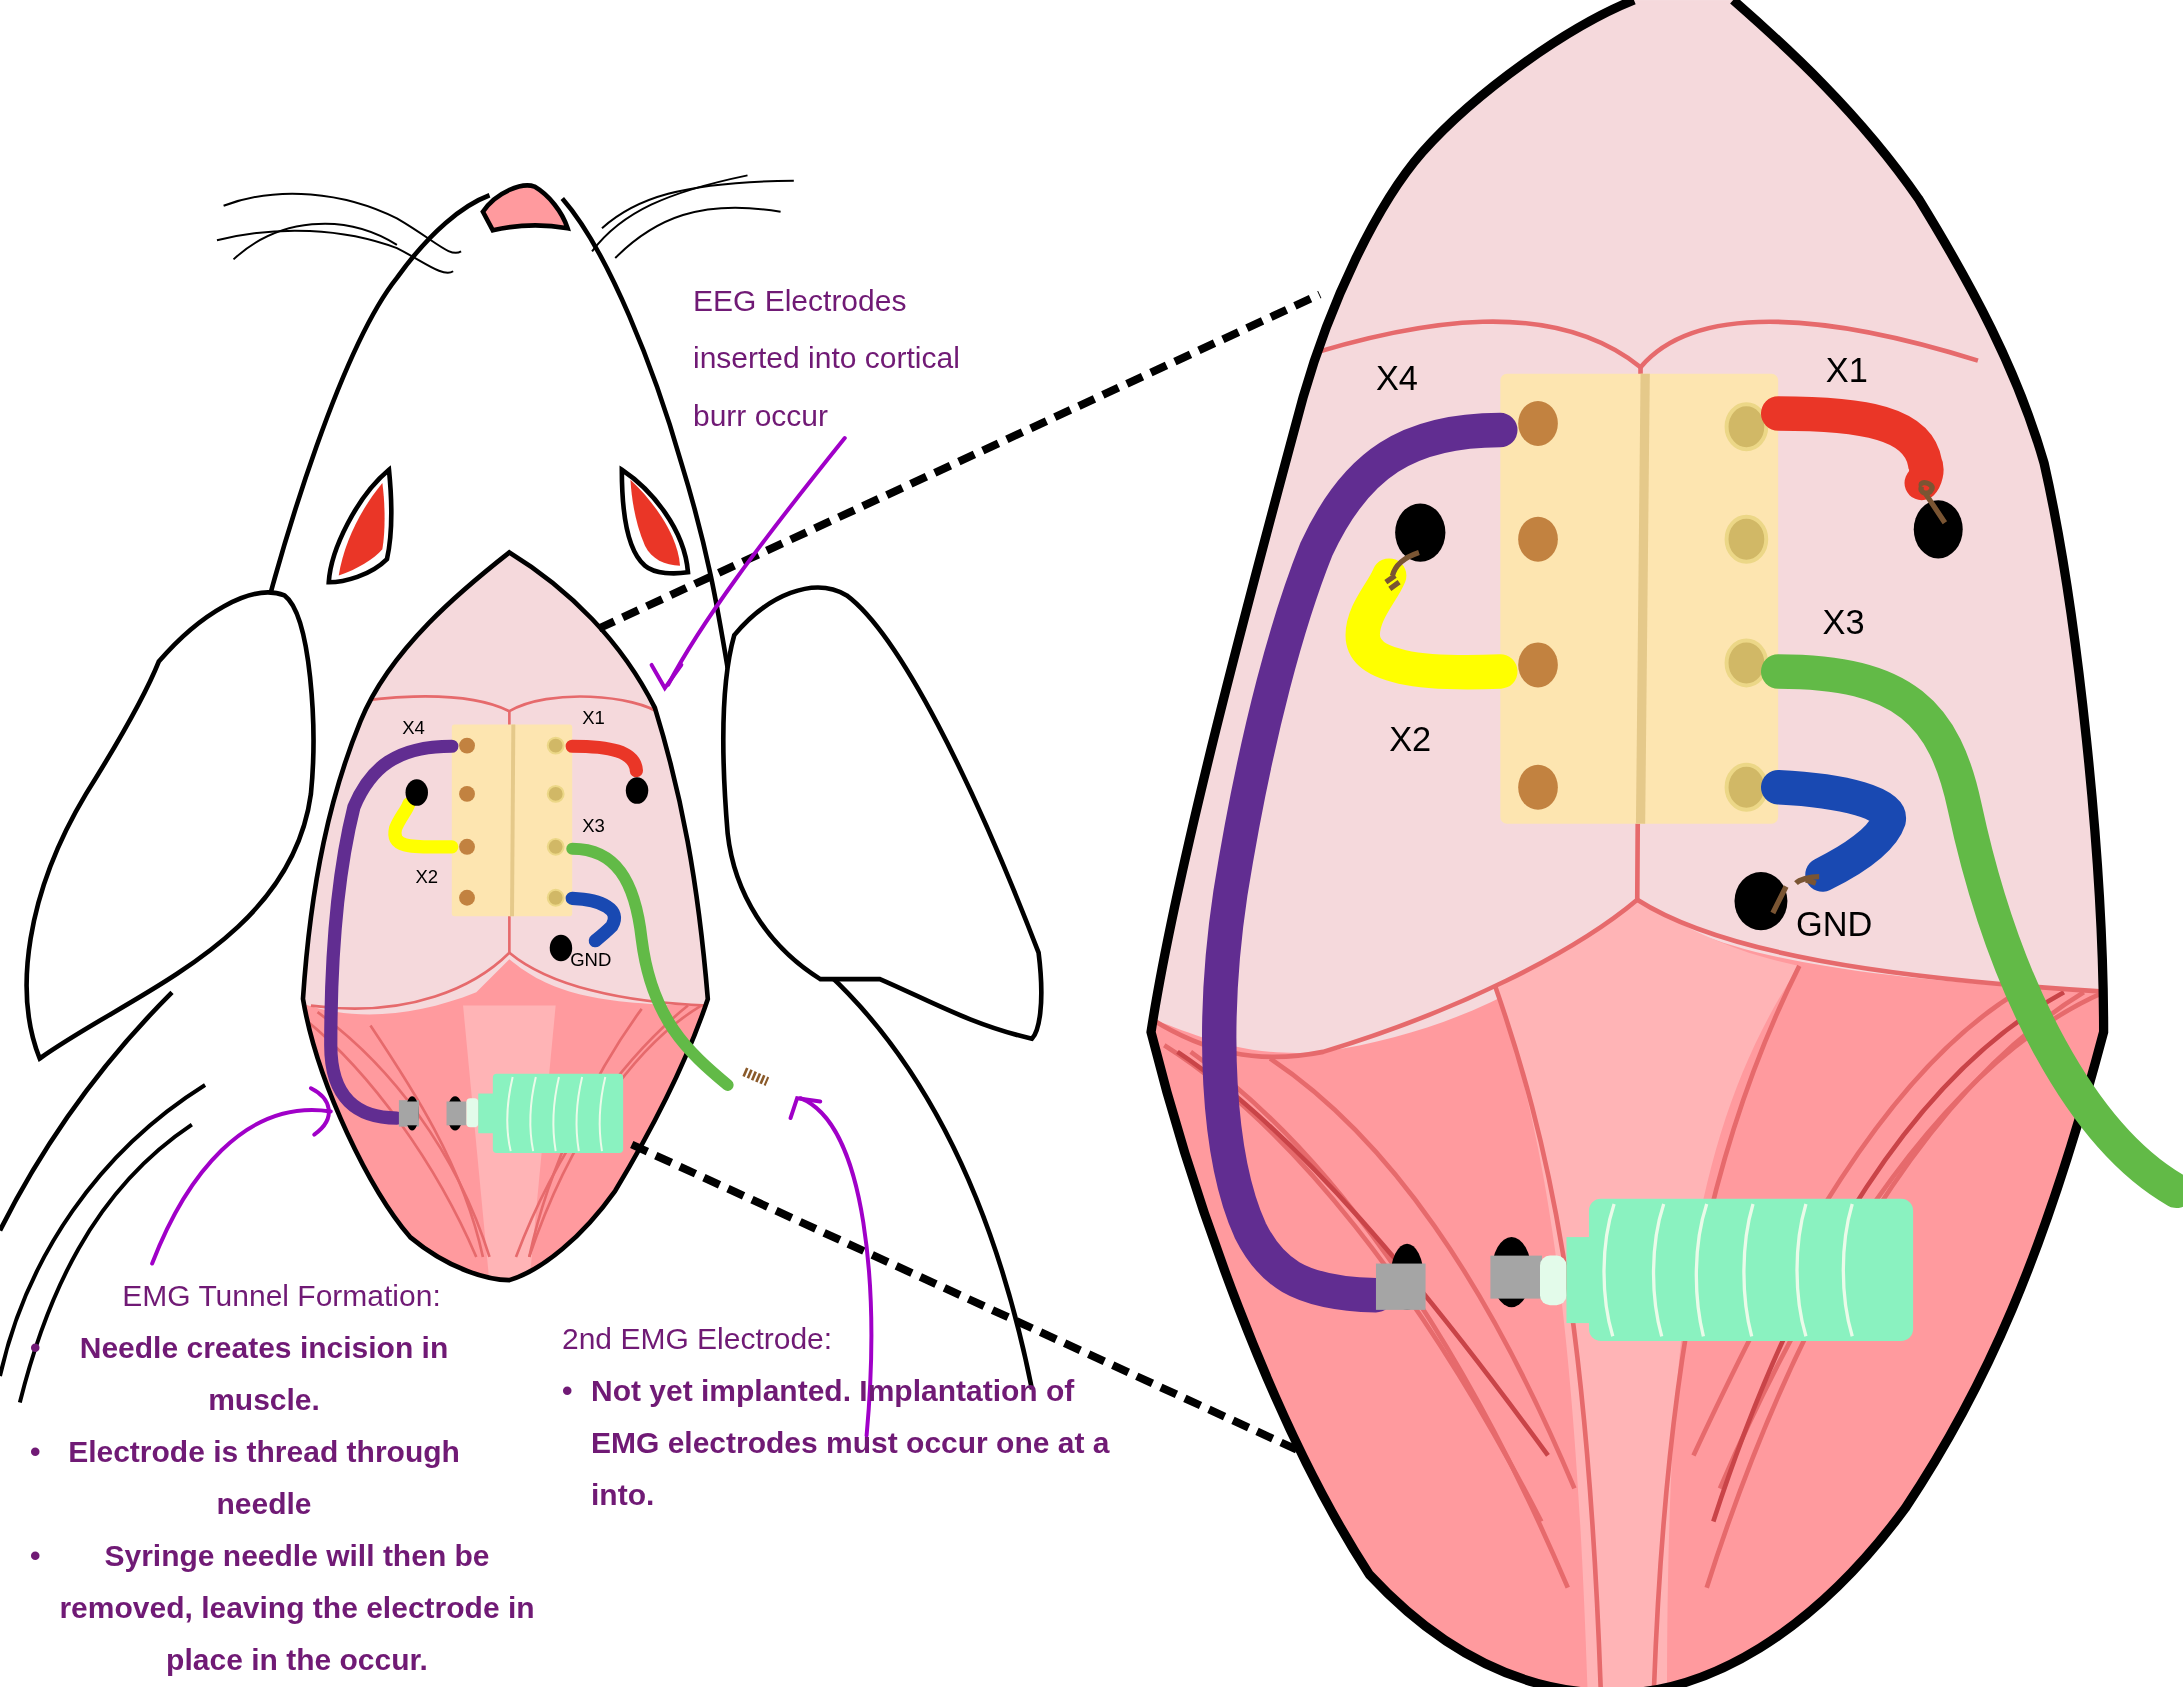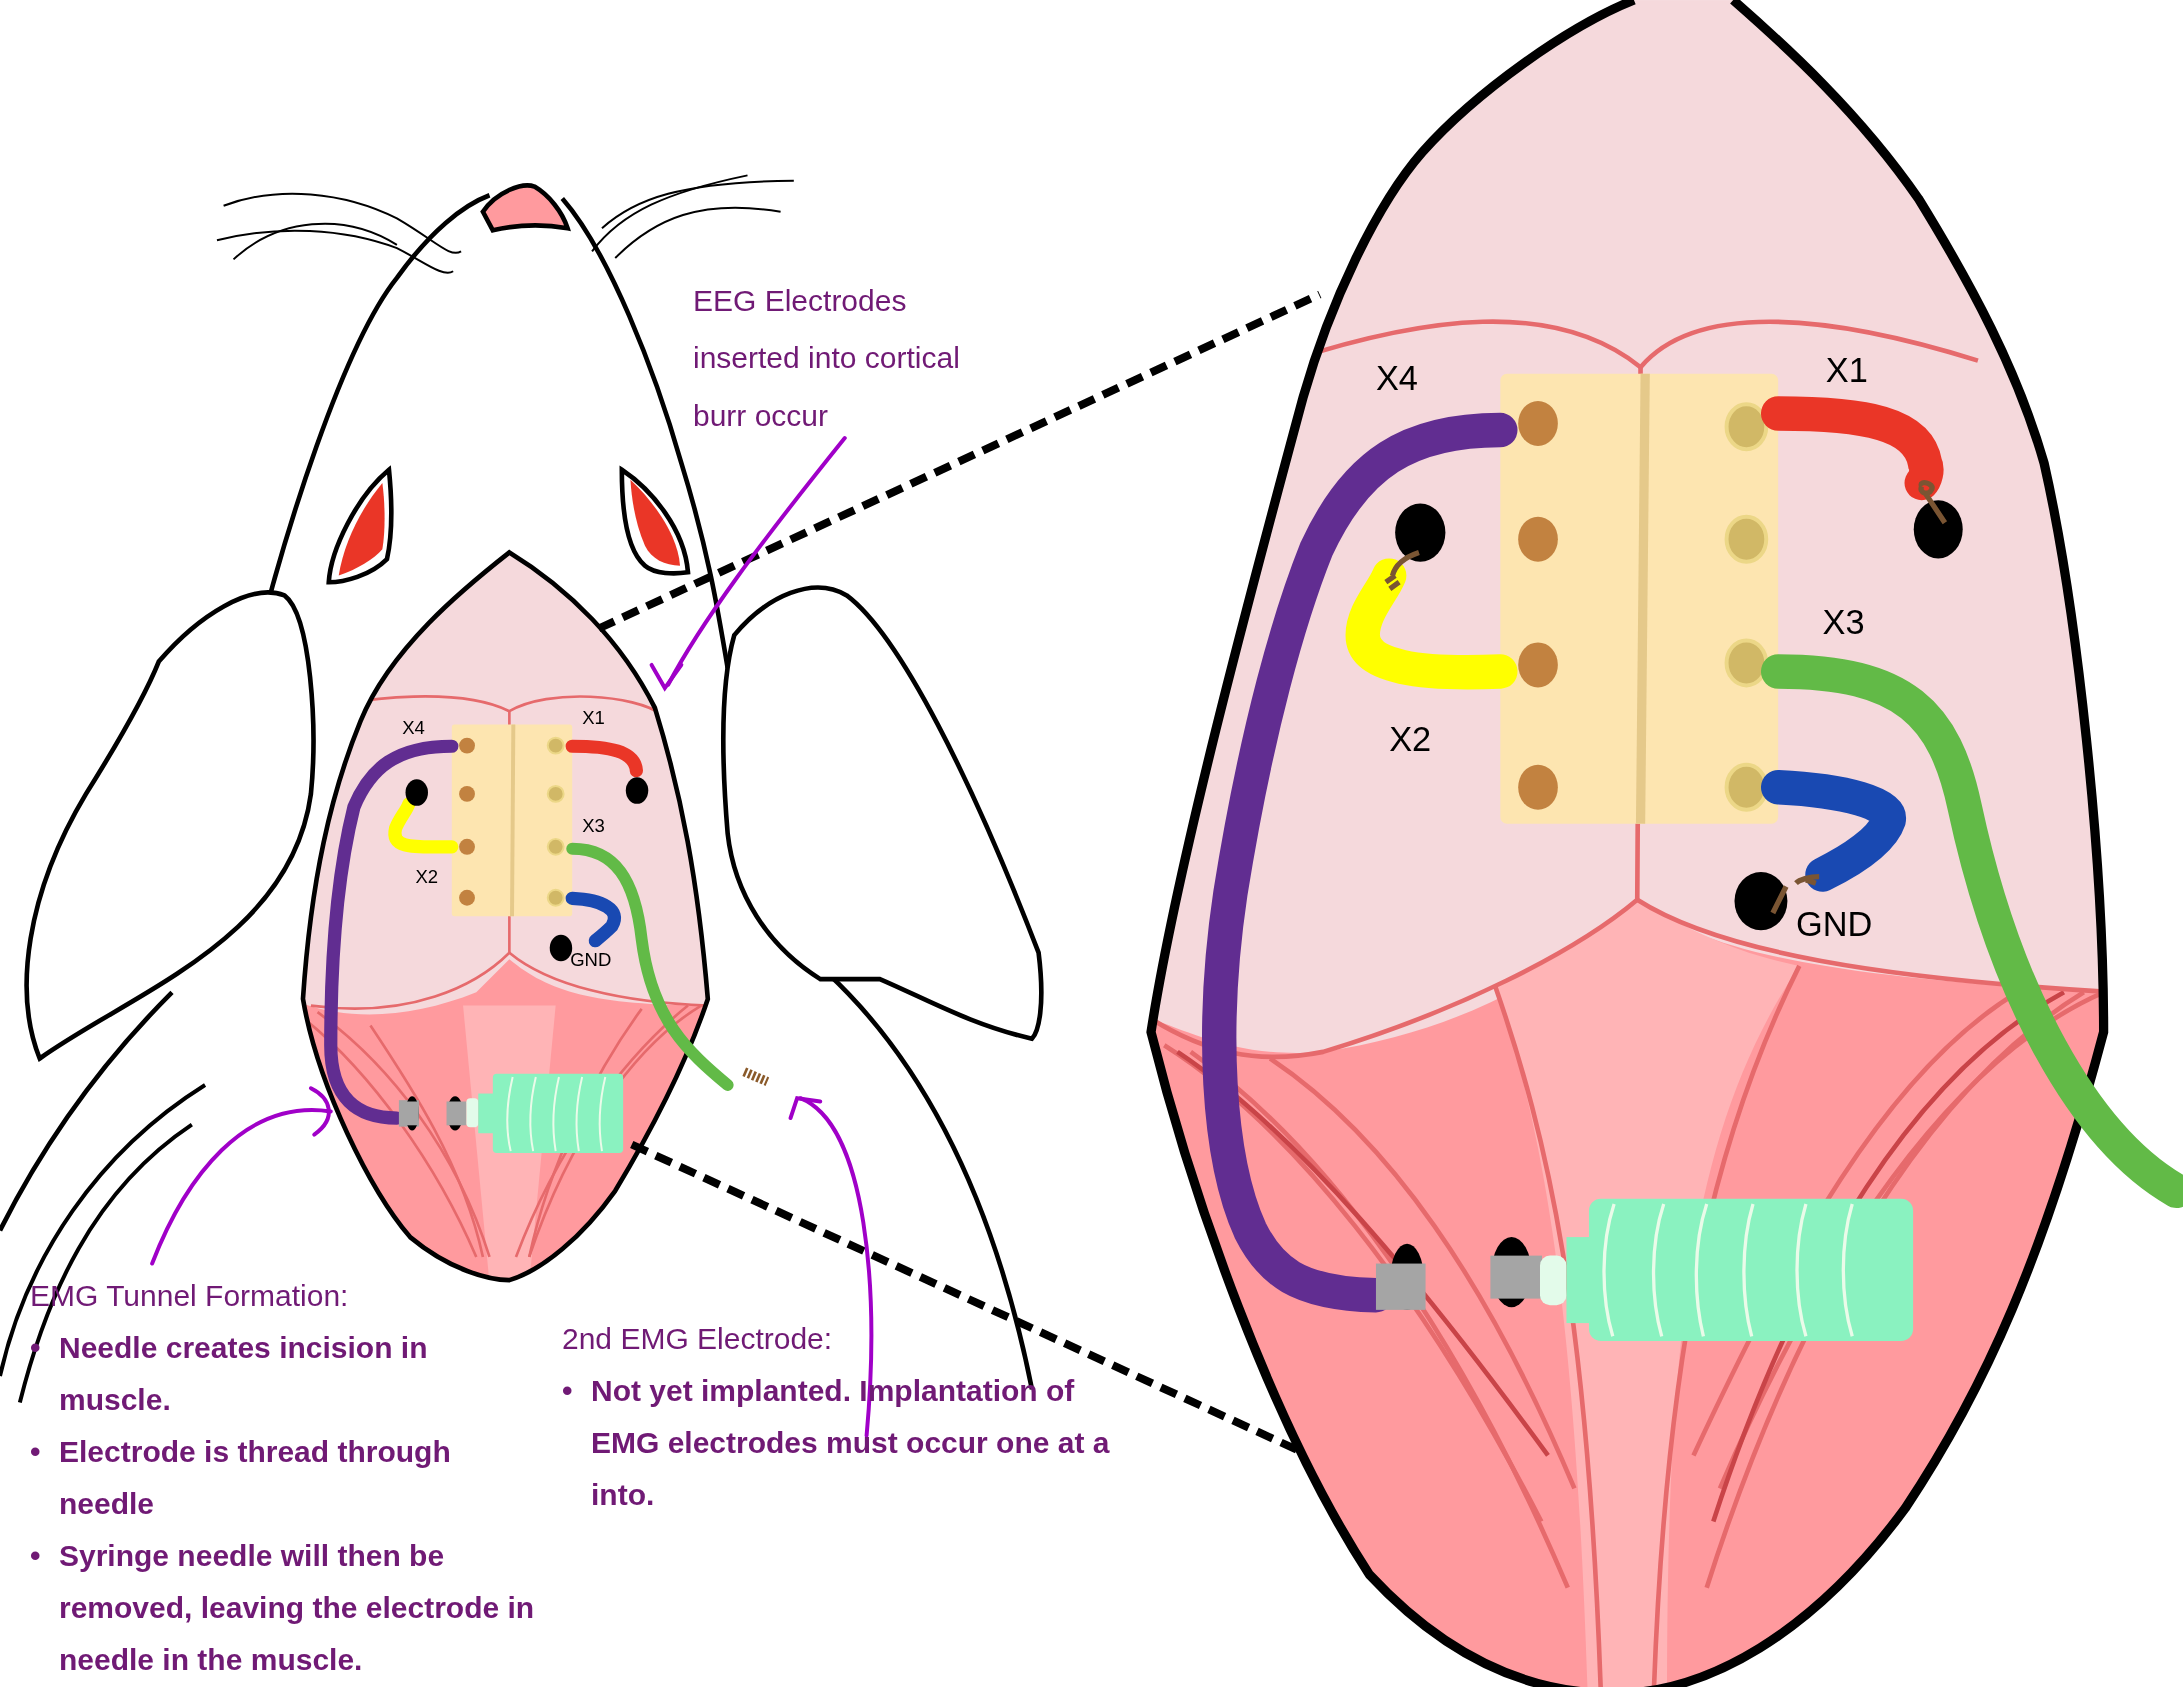--- a/index.html
+++ b/index.html
@@ -251,26 +251,26 @@
     </g>
   </g>
 </svg>
 
 <div class="note" style="left:693px; top:275px;">
   <div>EEG Electrodes</div>
   <div style="margin-top:5.3px">inserted into cortical</div>
   <div style="margin-top:5.3px">burr occur</div>
 </div>
 
-<div class="note" style="left:30px; top:1270px; width:503px;">
+<div class="note" style="left:30px; top:1270px; width:503px;text-align:center;">
   <div>EMG Tunnel Formation:</div>
   <ul>
     <li style="width:410px">Needle creates incision in muscle.</li>
     <li style="width:410px">Electrode is thread through needle</li>
-    <li style="width:476px">Syringe needle will then be removed, leaving the electrode in needle in the muscle.</li>
+    <li style="width:476px">Syringe needle will then be removed, leaving the electrode in place in the occur.</li>
   </ul>
 </div>
 
 <div class="note" style="left:562px; top:1313px; width:569px;">
   <div>2nd EMG Electrode:</div>
   <ul>
     <li style="width:543px">Not yet implanted. Implantation of EMG electrodes must occur one at a into.</li>
   </ul>
 </div>
 

